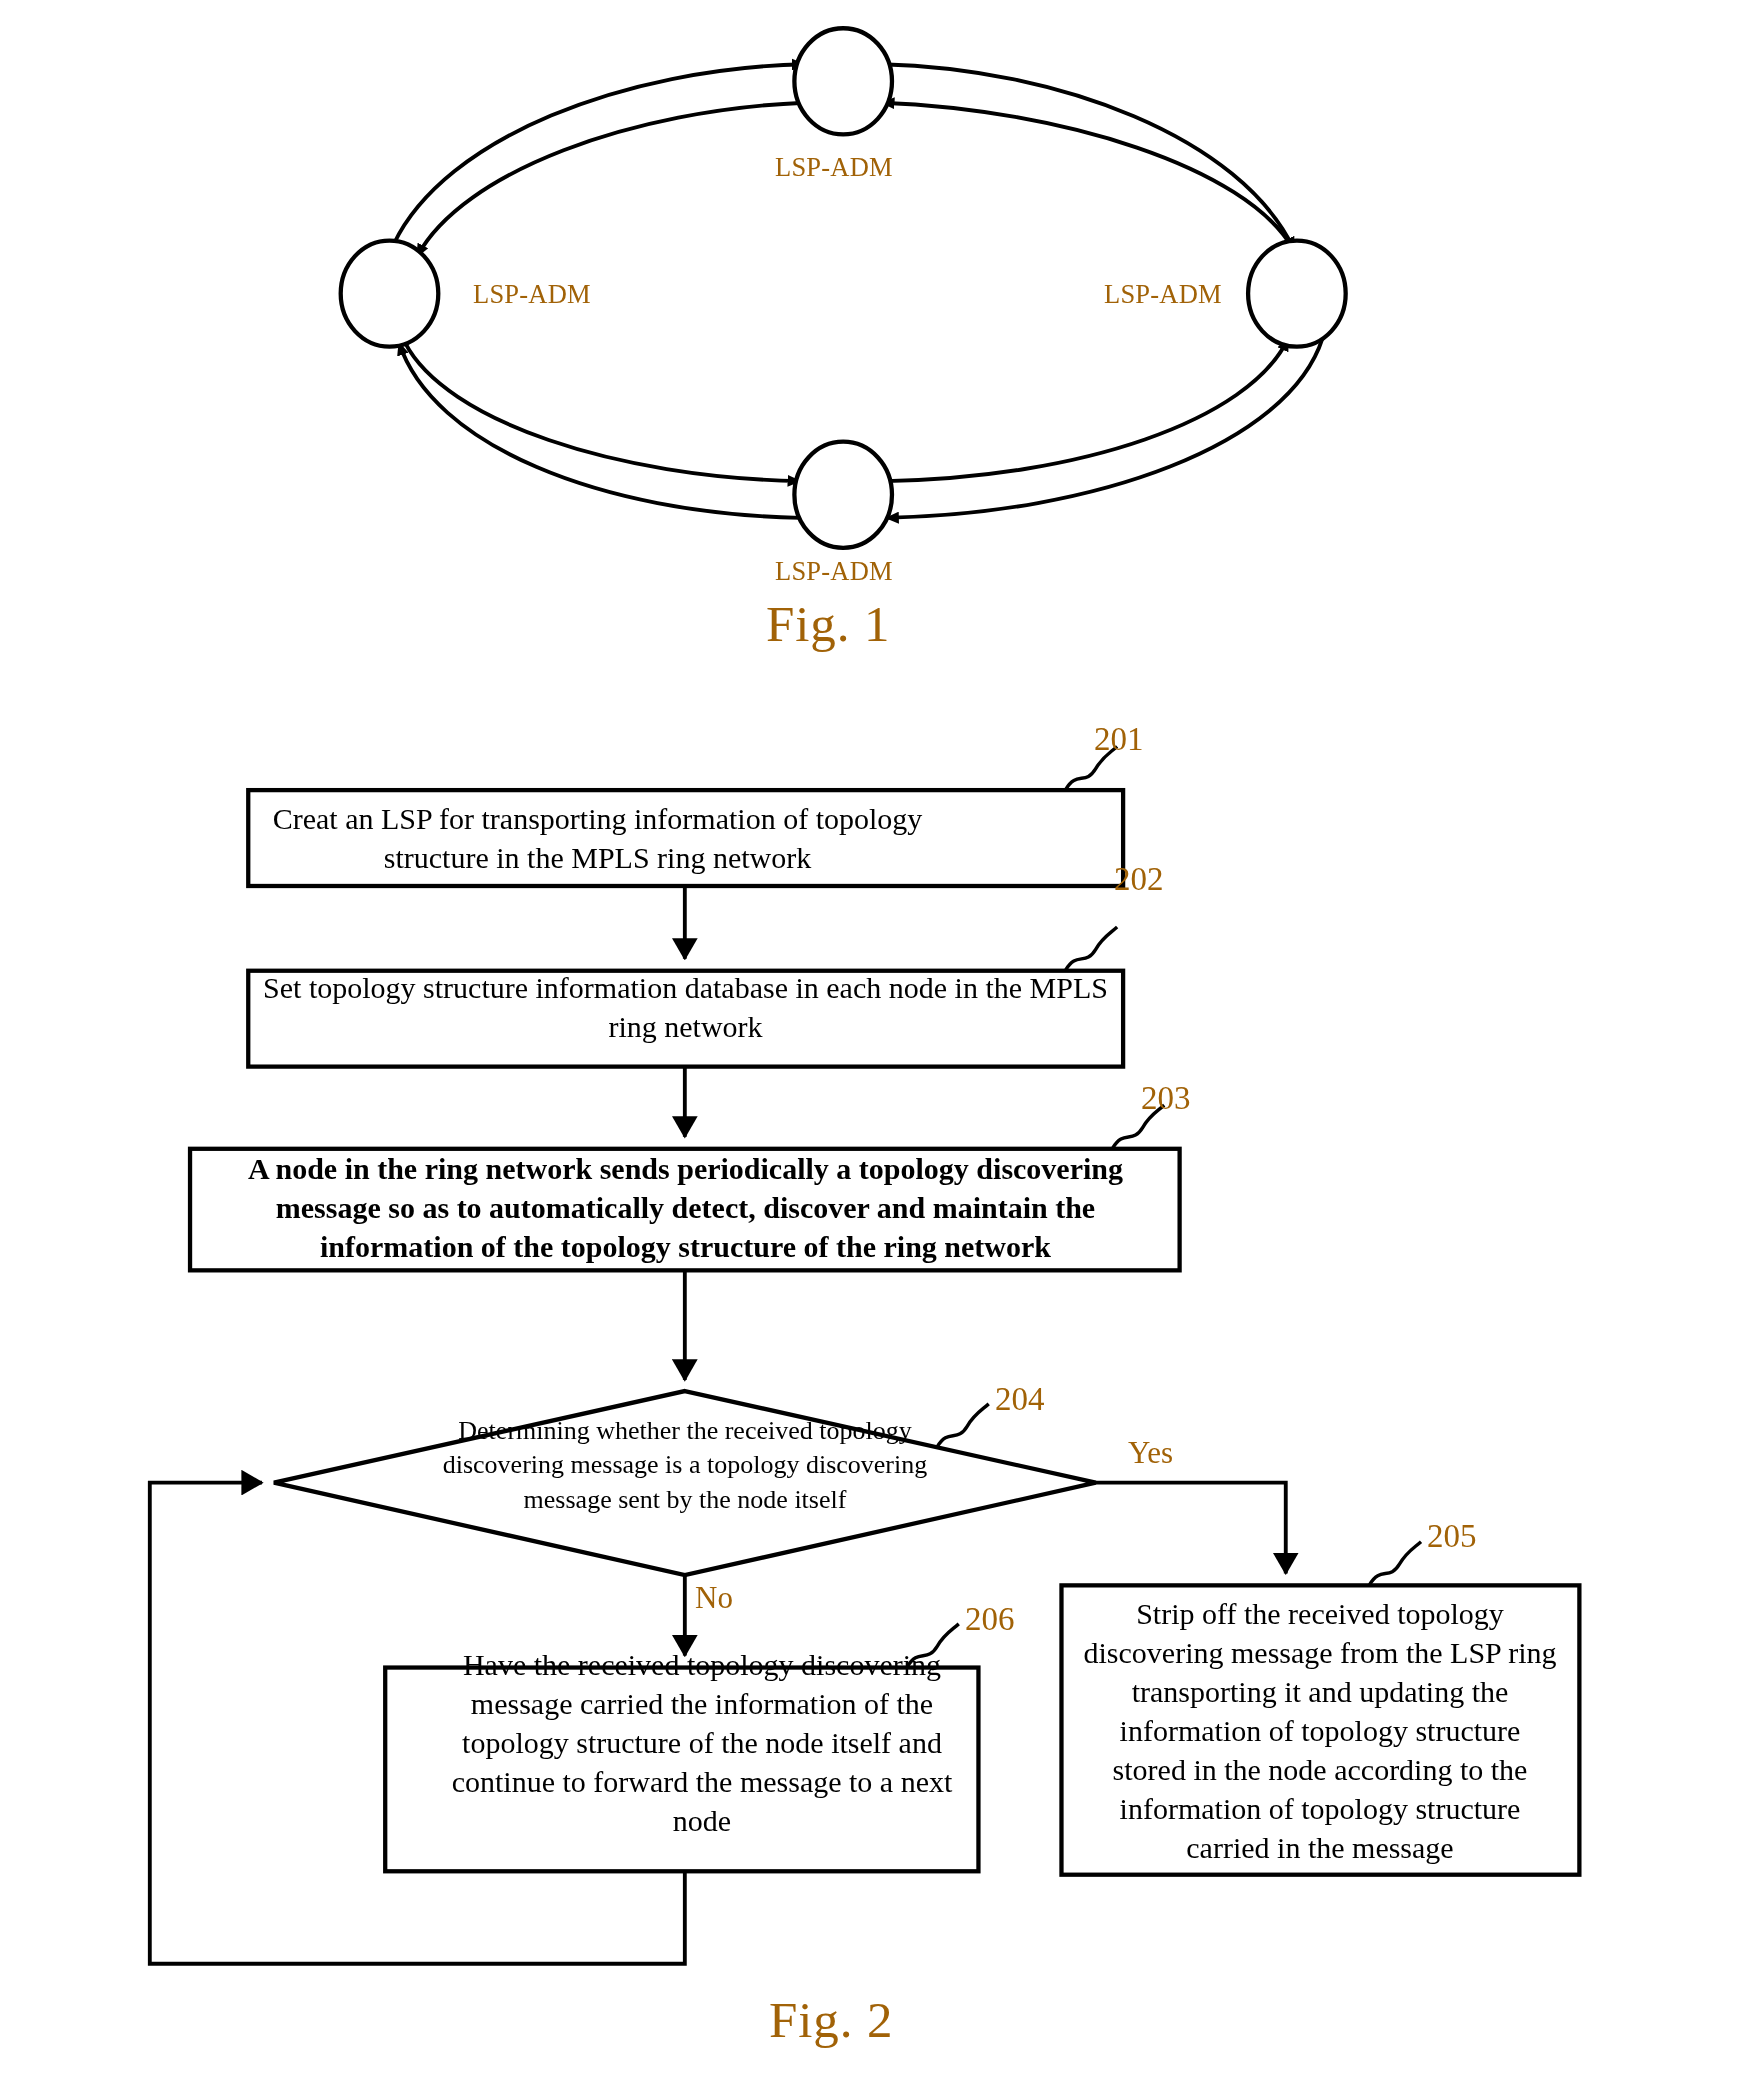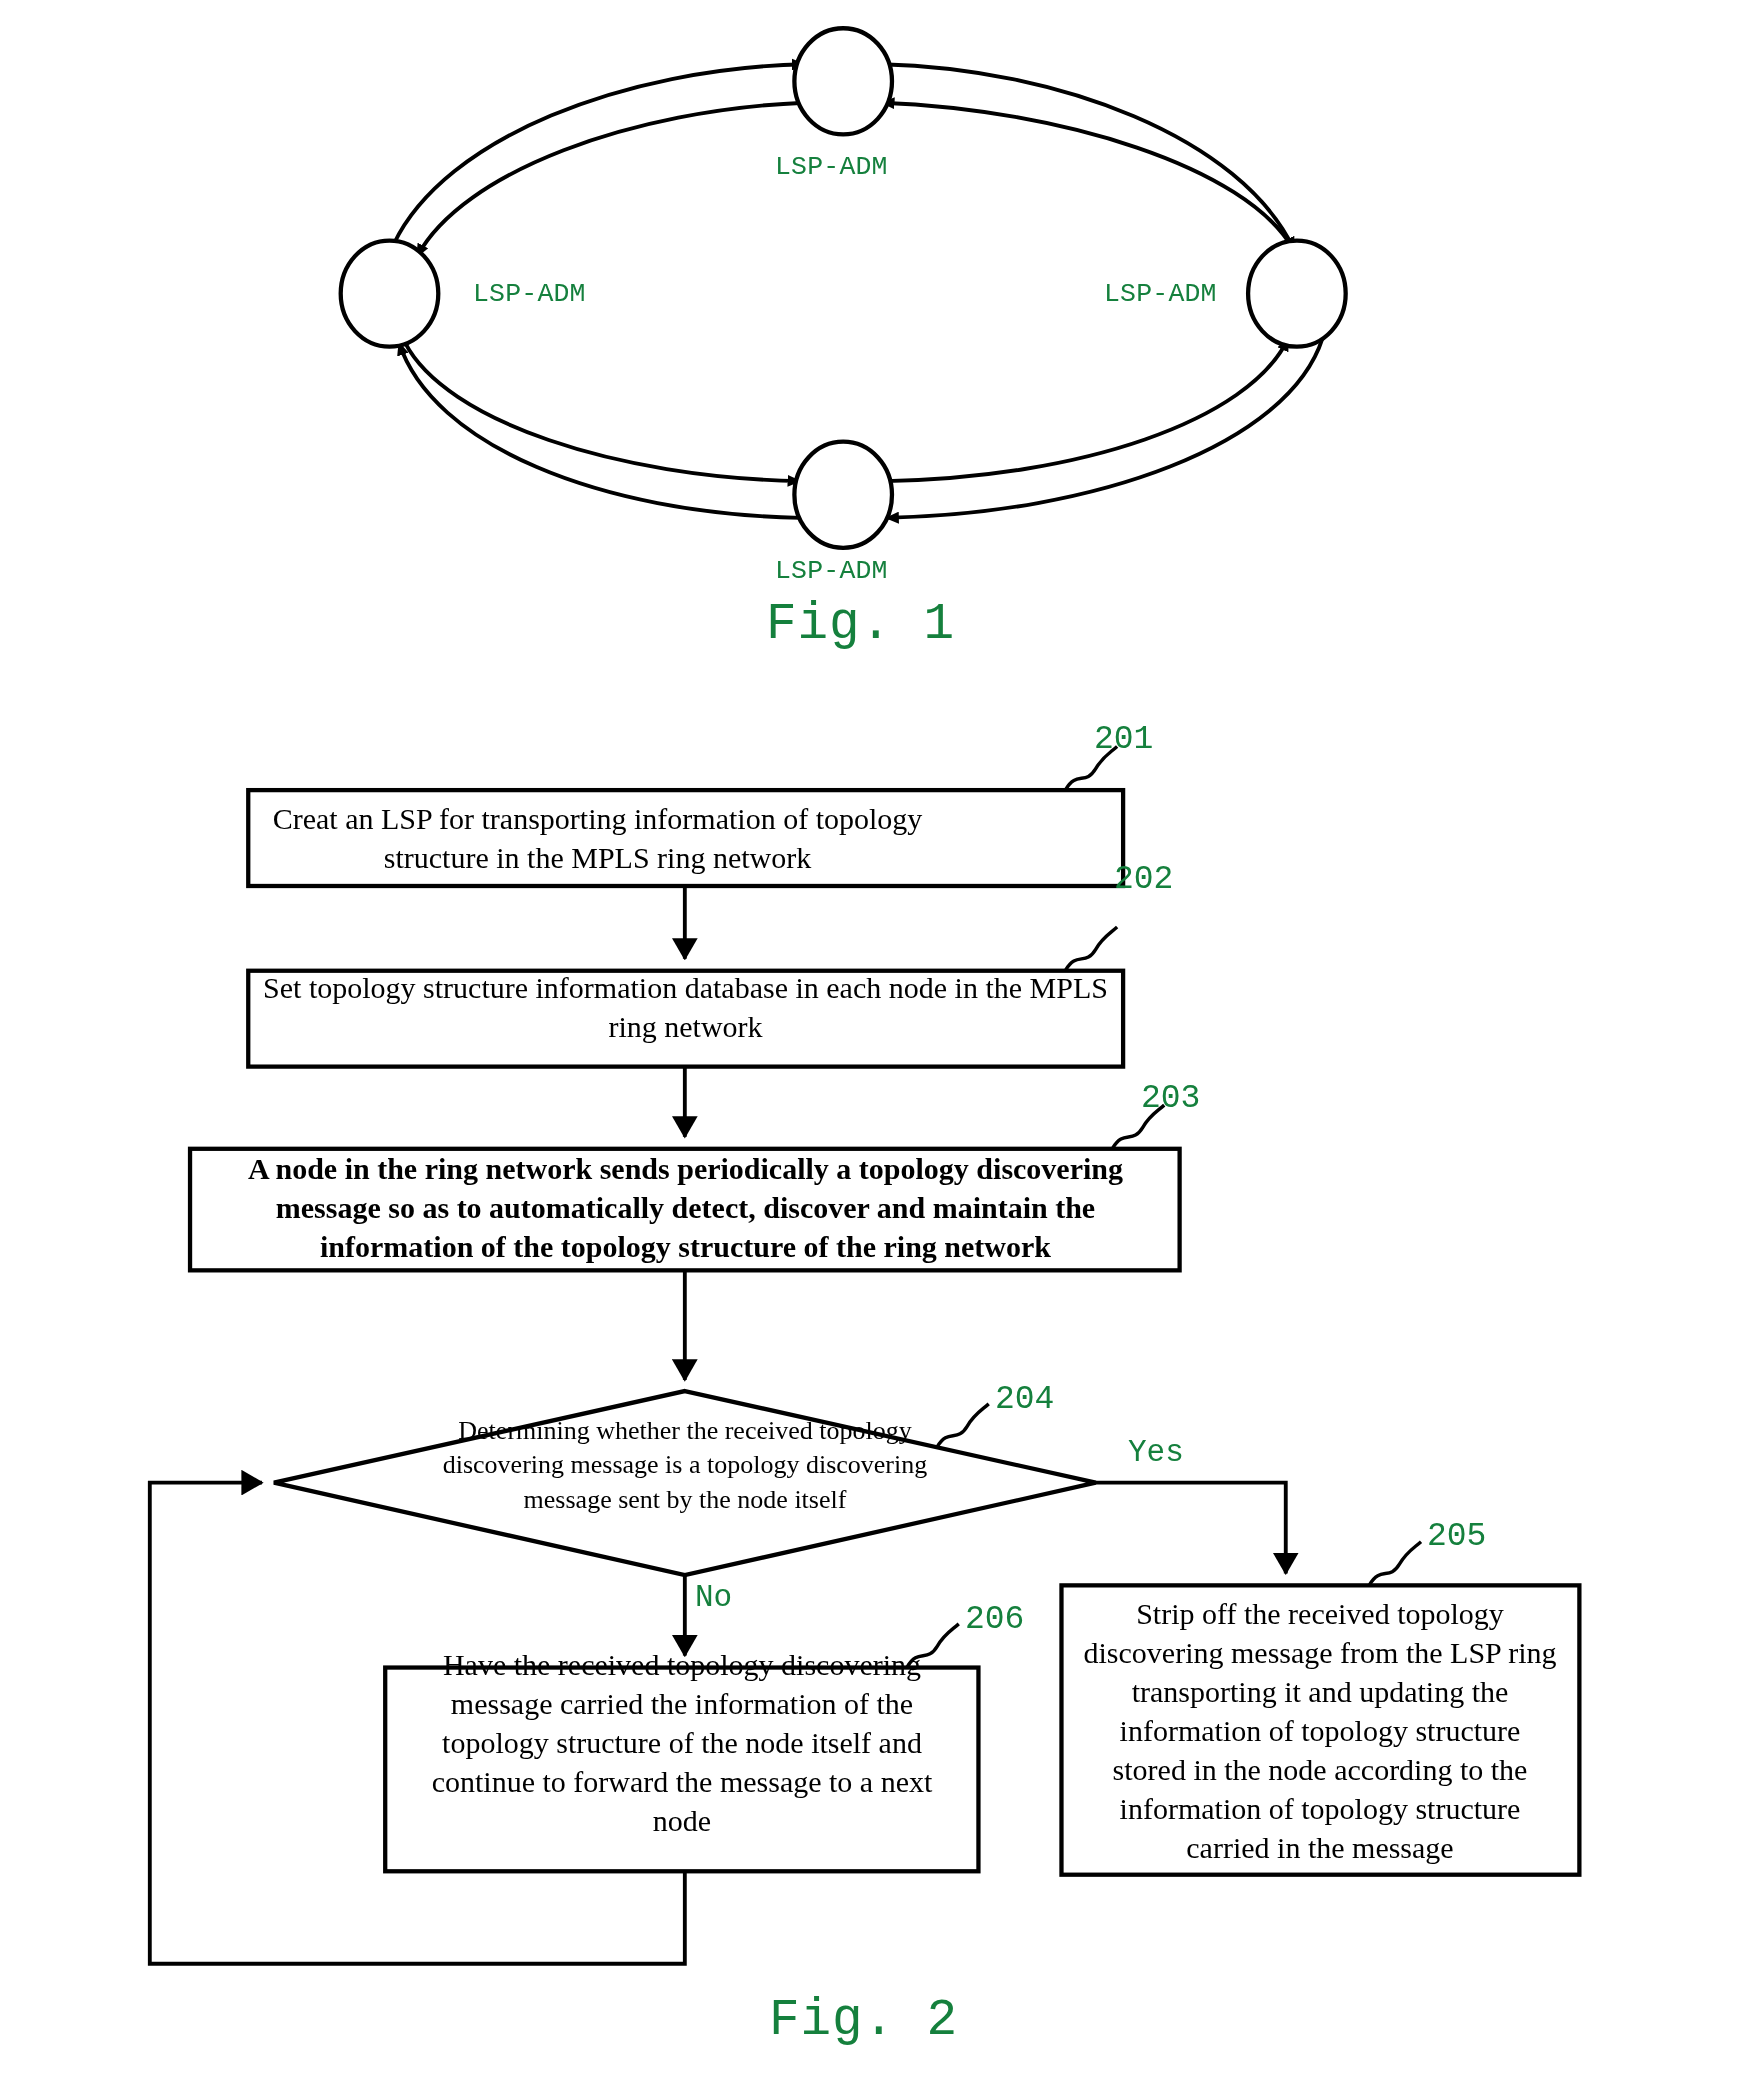--- a/index.html
+++ b/index.html
@@ -1,21 +1,21 @@
 <!DOCTYPE html>
 <html style="font-size:13.7px"><head>
 <meta charset="utf-8">
 <style>
   html,body{margin:0;padding:0;background:#fff;}
   body{width:1760px;height:2087px;position:relative;overflow:hidden;
        font-family:"Liberation Serif","DejaVu Serif",serif;color:#000;}
   #stage{position:absolute;left:0;top:0;width:1760px;height:2087px;}
   svg.layer{position:absolute;left:0;top:0;width:1760px;height:2087px;overflow:visible;}
-  .ftxt{position:absolute;font-family:Liberation Mono, monospace;
-        color:#15803d;white-space:pre;line-height:1.0;}
+  .ftxt{position:absolute;font-family:Liberation Serif, serif;
+        color:#a16207;white-space:pre;line-height:1.0;}
   
   .nodelabel{font-size:26.5px;letter-spacing:0.2px;}
   
   .figcap{font-size:51px;letter-spacing:0.9px;}
   
   .refnum{font-size:33px;}
   
   .branch{font-size:31px;}
   
   .boxtext{position:absolute;display:flex;align-items:center;justify-content:center;
@@ -111,21 +111,21 @@
   </div>
   <div class="boxtext" style="left:199px;top:1151px;width:973px;height:113px;font-weight:bold;">
     <span>A node in the ring network sends periodically a topology discovering message so as to automatically detect, discover and maintain the information of the topology structure of the ring network</span>
   </div>
   <div class="dmtext" style="left:428px;top:1414px;width:514px;">
     <span>Determining whether the received topology discovering message is a topology discovering message sent by the node itself</span>
   </div>
   <div class="boxtext" style="left:1068px;top:1591px;width:504px;height:279px;">
     <span>Strip off the received topology discovering message from the LSP ring transporting it and updating the information of topology structure stored in the node according to the information of topology structure carried in the message</span>
   </div>
-  <div class="boxtext" style="left:392px;top:1671px;width:580px;height:142px;">
+  <div class="boxtext" style="left:412px;top:1671px;width:580px;height:142px;">
     <span>Have the received topology discovering message carried the information of the topology structure of the node itself and continue to forward the message to a next node</span>
   </div>
 
   <div class="ftxt refnum" style="left:1094px;top:723px;">201</div>
   <div class="ftxt refnum" style="left:1094px;top:863px;margin-left:20px;">202</div>
   <div class="ftxt refnum" style="left:1141px;top:1082px;">203</div>
   <div class="ftxt refnum" style="left:995px;top:1383px;">204</div>
   <div class="ftxt refnum" style="left:1427px;top:1520px;">205</div>
   <div class="ftxt refnum" style="left:965px;top:1603px;">206</div>
 

